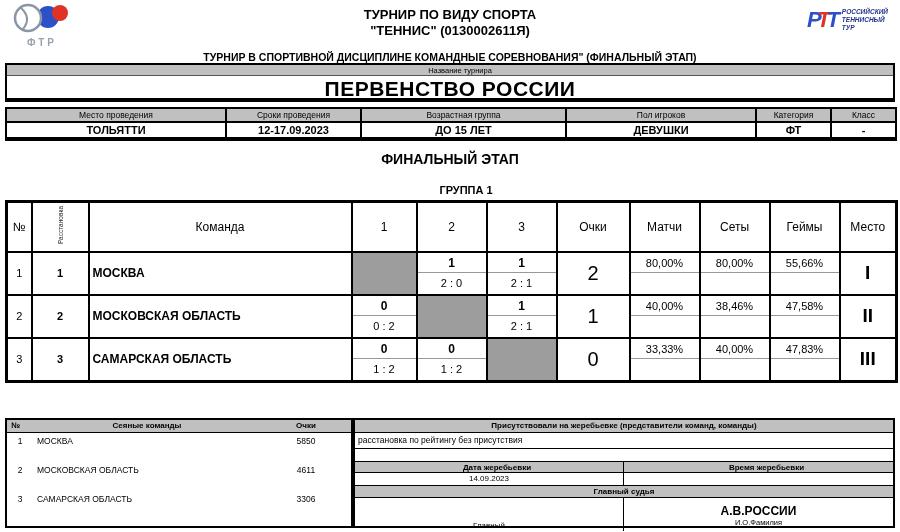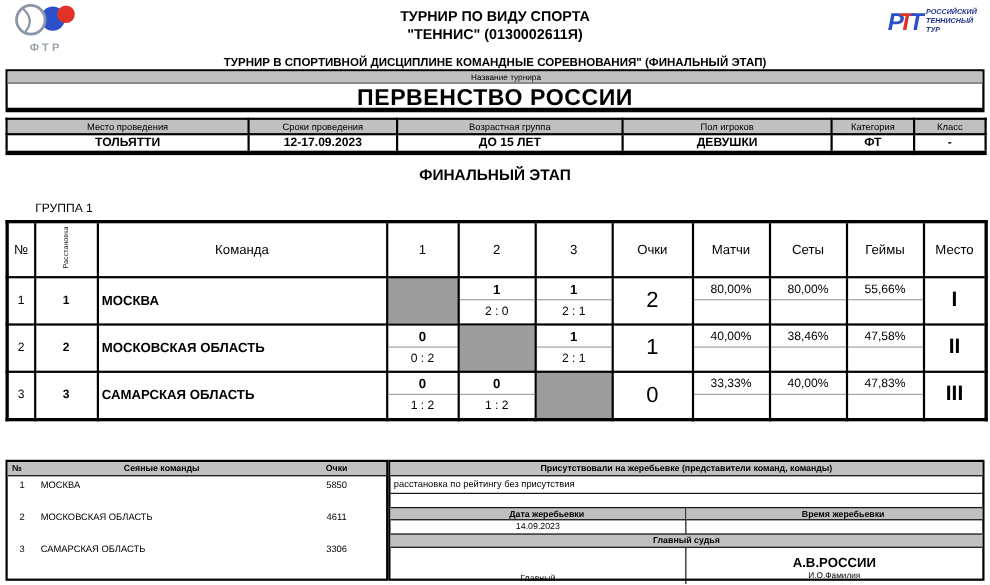--- a/index.html
+++ b/index.html
@@ -26,21 +26,21 @@
   .namebox .big { height: 22px; line-height: 26px; text-align: center; font-size: 21px; font-weight: bold; letter-spacing: 0.5px; }
 
   
   .infotable { left: 5px; top: 107px; width: 890px; border-collapse: collapse; table-layout: fixed; border: 2px solid #000; border-bottom: 4px solid #000; }
   .infotable th, .infotable td { border: 2px solid #000; text-align: center; overflow: hidden; white-space: nowrap; }
   .infotable th { background: #c0c0c0; font-weight: normal; font-size: 8.5px; height: 14px; }
   .infotable td { font-weight: bold; font-size: 11px; height: 17px; }
 
   
   .stage-h { left: 0; right: 0; top: 151px; text-align: center; font-weight: bold; font-size: 14px; }
-  .group-h { left: 0; right: 0; top: 184px; font-weight: normal; font-size: 11px; margin-left: 32px; }
+  .group-h { left: 0; right: 0; top: 184px; text-align: center; font-weight: bold; font-size: 11px; margin-left: 32px; }
 
   
   .results { left: 5px; top: 200px; width: 890px; border-collapse: collapse; table-layout: fixed; border: 3px solid #000; }
   .results th, .results td { border: 2px solid #000; text-align: center; padding: 0; overflow: hidden; }
   .results th { font-weight: normal; font-size: 12px; height: 50px; }
   .results td { height: 42px; }
   .vtext { writing-mode: vertical-rl; transform: rotate(180deg); font-size: 6.5px; color: #222; display: inline-block; line-height: 7px; }
   .c-num { font-size: 11px; }
   .c-seed { font-size: 11px; font-weight: bold; }
   .c-team { font-size: 12px; font-weight: bold; text-align: left !important; padding-left: 3px !important; white-space: nowrap; }

